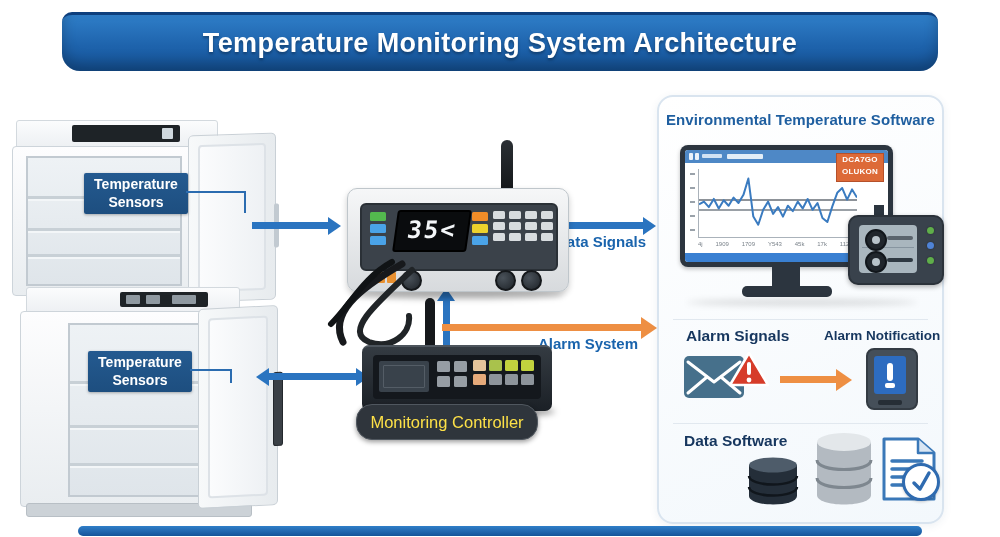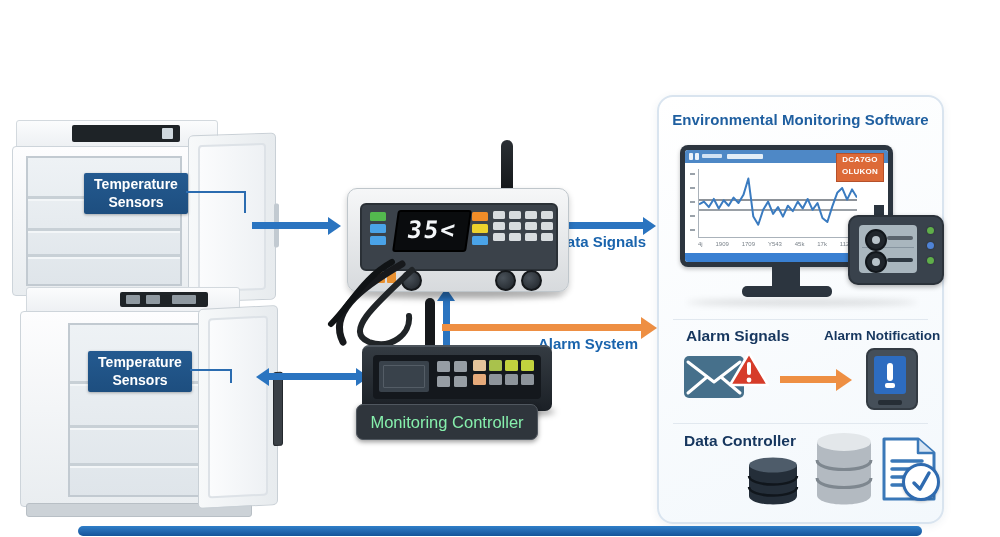--- a/index.html
+++ b/index.html
@@ -62,21 +62,21 @@
   .ctl-colors .sw{width:13px;height:11px;}
   .knob{position:absolute;border-radius:50%;background:radial-gradient(circle at 35% 35%,#4a525a,#1e2328);border:2px solid #15181b;}
   .orange-sq{position:absolute;background:#e89030;border-radius:1px;}
   .soft-shadow{position:absolute;background:rgba(0,0,0,.25);border-radius:50%;filter:blur(3px);}
 
   
   .ctrl-body{position:absolute;background:linear-gradient(180deg,#343b42,#1b2026);border-radius:7px;border-top:2px solid #4d555d;}
   .ctrl-panel{position:absolute;background:#14181d;border-radius:4px;}
   .ctrl-display{position:absolute;background:#39424b;border-radius:2px;}
   .ctrl-display div{position:absolute;inset:4px;border:1px solid #545d66;border-radius:1px;}
-  .ctrl-label{position:absolute;background:#2f353c;border:1px solid #50575f;border-radius:7px;color:#86efac;
+  .ctrl-label{position:absolute;background:#2f353c;border:1px solid #50575f;border-radius:16px;color:#fde047;
     font-size:16.5px;text-align:center;box-shadow:0 2px 5px rgba(0,0,0,.4);}
 
   
   .panel{left:657px;top:95px;width:283px;height:425px;background:linear-gradient(160deg,#ffffff,#f3f8fc);
     border:2px solid #d9e4ef;border-radius:16px;box-shadow:0 2px 8px rgba(40,80,120,.08);}
   .panel-title{position:absolute;top:14px;left:0;width:100%;text-align:center;color:var(--panel-title-blue,#1f5fa0);
     font-size:15px;font-weight:600;letter-spacing:.1px;white-space:nowrap;}
   .divider{position:absolute;height:1px;background:#e1e8ef;}
   .section-title{position:absolute;color:var(--section-text-navy,#16365e);font-weight:700;font-size:15.5px;}
 
@@ -108,20 +108,23 @@
   .ph-bar{position:absolute;background:#fff;border-radius:3px;}
   .ph-dot{position:absolute;background:#fff;border-radius:2px;}
   .clock-badge{position:absolute;width:38px;height:38px;border-radius:50%;background:#fff;border:3px solid #2f6bb0;
     box-sizing:border-box;box-shadow:0 1px 3px rgba(0,0,0,.2);}
 </style>
 </head>
 <body>
 
 <div id="canvas">
 
+  <div class="abs banner">
+    <div class="banner-title">Temperature Monitoring System Architecture</div>
+  </div>
 
   <div class="fridge" style="left:8px;top:112px;width:272px;height:185px;">
     <div class="fr-slab" style="left:8px;top:8px;width:200px;height:28px;"></div>
     <div class="fr-strip" style="left:64px;top:13px;width:108px;height:17px;">
       <div class="dot" style="right:7px;top:3px;width:11px;height:11px;background:#cfd8de;"></div>
     </div>
     <div class="fr-body" style="left:4px;top:34px;width:208px;height:148px;"></div>
     <div class="fr-cavity" style="left:18px;top:44px;width:152px;height:126px;">
       <div class="fr-shelf" style="top:38px;"></div>
       <div class="fr-shelf" style="top:70px;"></div>
@@ -249,21 +252,21 @@
         <div class="sw" style="background: rgb(194, 210, 62);"></div>
         <div class="sw" style="background: rgb(229, 169, 122);"></div>
         <div class="sw" style="background: rgb(141, 148, 155);"></div>
         <div class="sw" style="background: rgb(141, 148, 155);"></div>
         <div class="sw" style="background: rgb(141, 148, 155);"></div>
       </div>
     <div class="ctrl-label" style="left:1px;top:109px;width:180px;height:34px;line-height:34px;">Monitoring Controller</div>
   </div>
 
   <div class="abs panel">
-    <div class="panel-title">Environmental Monitoring Software</div>
+    <div class="panel-title">Environmental Temperature Software</div>
 
     <div class="mon-frame" style="left:21px;top:48px;width:213px;height:122px;">
       <div class="mon-screen">
         <div class="mon-header">
           <div class="mk" style="left:4px;top:3px;width:4px;height:7px;"></div>
           <div class="mk" style="left:10px;top:3px;width:4px;height:7px;"></div>
           <div class="mk" style="left:17px;top:4px;width:20px;height:4px;opacity:.85;"></div>
           <div class="mk" style="left:42px;top:4px;width:36px;height:5px;opacity:.95;"></div>
         </div>
         <div class="mon-badge">
@@ -338,21 +341,21 @@
     <div class="phone" style="left:207px;top:251px;width:48px;height:58px;">
       <div class="phone-screen" style="left:6px;top:6px;width:32px;height:38px;">
         <div class="ph-bar" style="left:13px;top:7px;width:6px;height:18px;"></div>
         <div class="ph-dot" style="left:11px;top:27px;width:10px;height:5px;"></div>
       </div>
       <div class="abs" style="left:10px;bottom:3px;width:24px;height:5px;background:#262e36;border-radius:2px;"></div>
     </div>
 
     <div class="divider" style="left:14px;top:326px;width:255px;"></div>
 
-    <div class="section-title" style="left:25px;top:335px;">Data Controller</div>
+    <div class="section-title" style="left:25px;top:335px;">Data Software</div>
 
     <svg class="abs" style="left:85px;top:356px;" width="58" height="54" viewBox="0 0 58 54">
       <path d="M5,12 v31 c0,5 10.7,8.5 24,8.5 s24,-3.5 24,-8.5 v-31" fill="#242e39"></path>
       <ellipse cx="29" cy="12" rx="24" ry="7.5" fill="#4e5c6a"></ellipse>
       <path d="M5,23 c0,5 10.7,8.5 24,8.5 s24,-3.5 24,-8.5" fill="none" stroke="#10161c" stroke-width="2.5"></path>
       <path d="M5,34 c0,5 10.7,8.5 24,8.5 s24,-3.5 24,-8.5" fill="none" stroke="#10161c" stroke-width="2.5"></path>
     </svg>
     <svg class="abs" style="left:152px;top:332px;" width="66" height="78" viewBox="0 0 66 78">
       <path d="M6,13 v53 c0,6 12,9.5 27,9.5 s27,-3.5 27,-9.5 v-53" fill="#b3bac1"></path>
       <ellipse cx="33" cy="13" rx="27" ry="9" fill="#e3e7ea"></ellipse>

